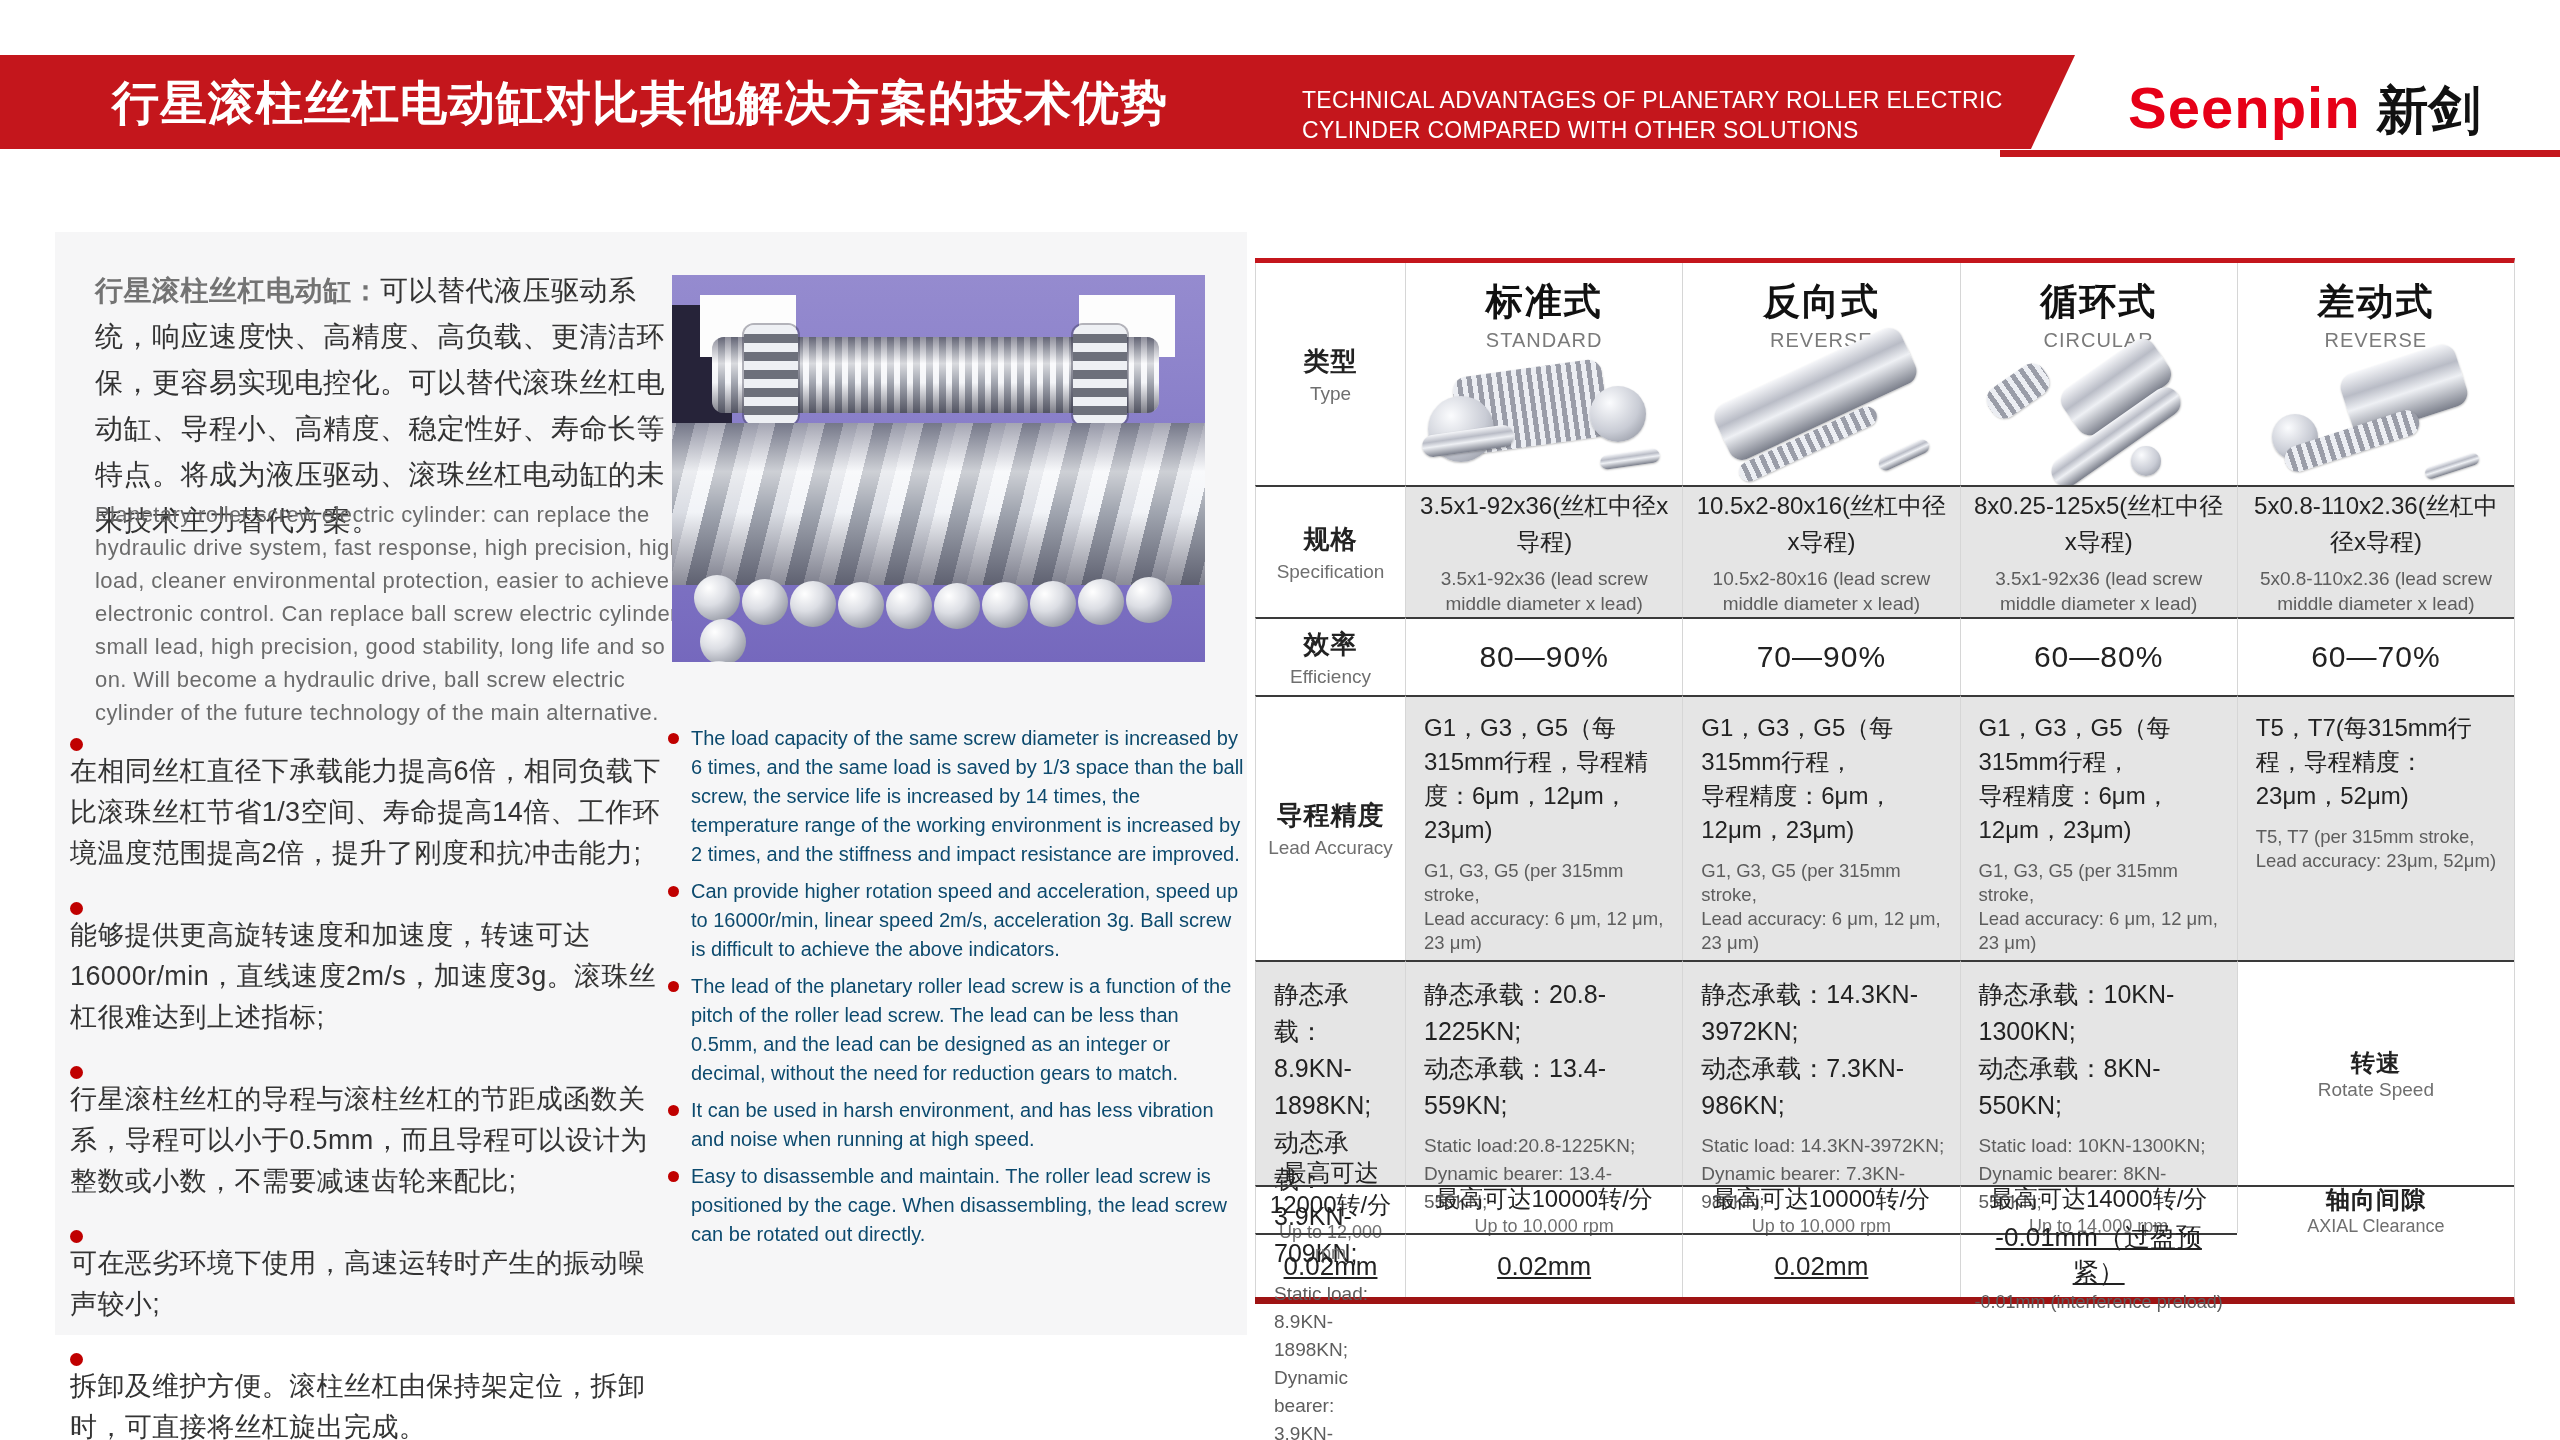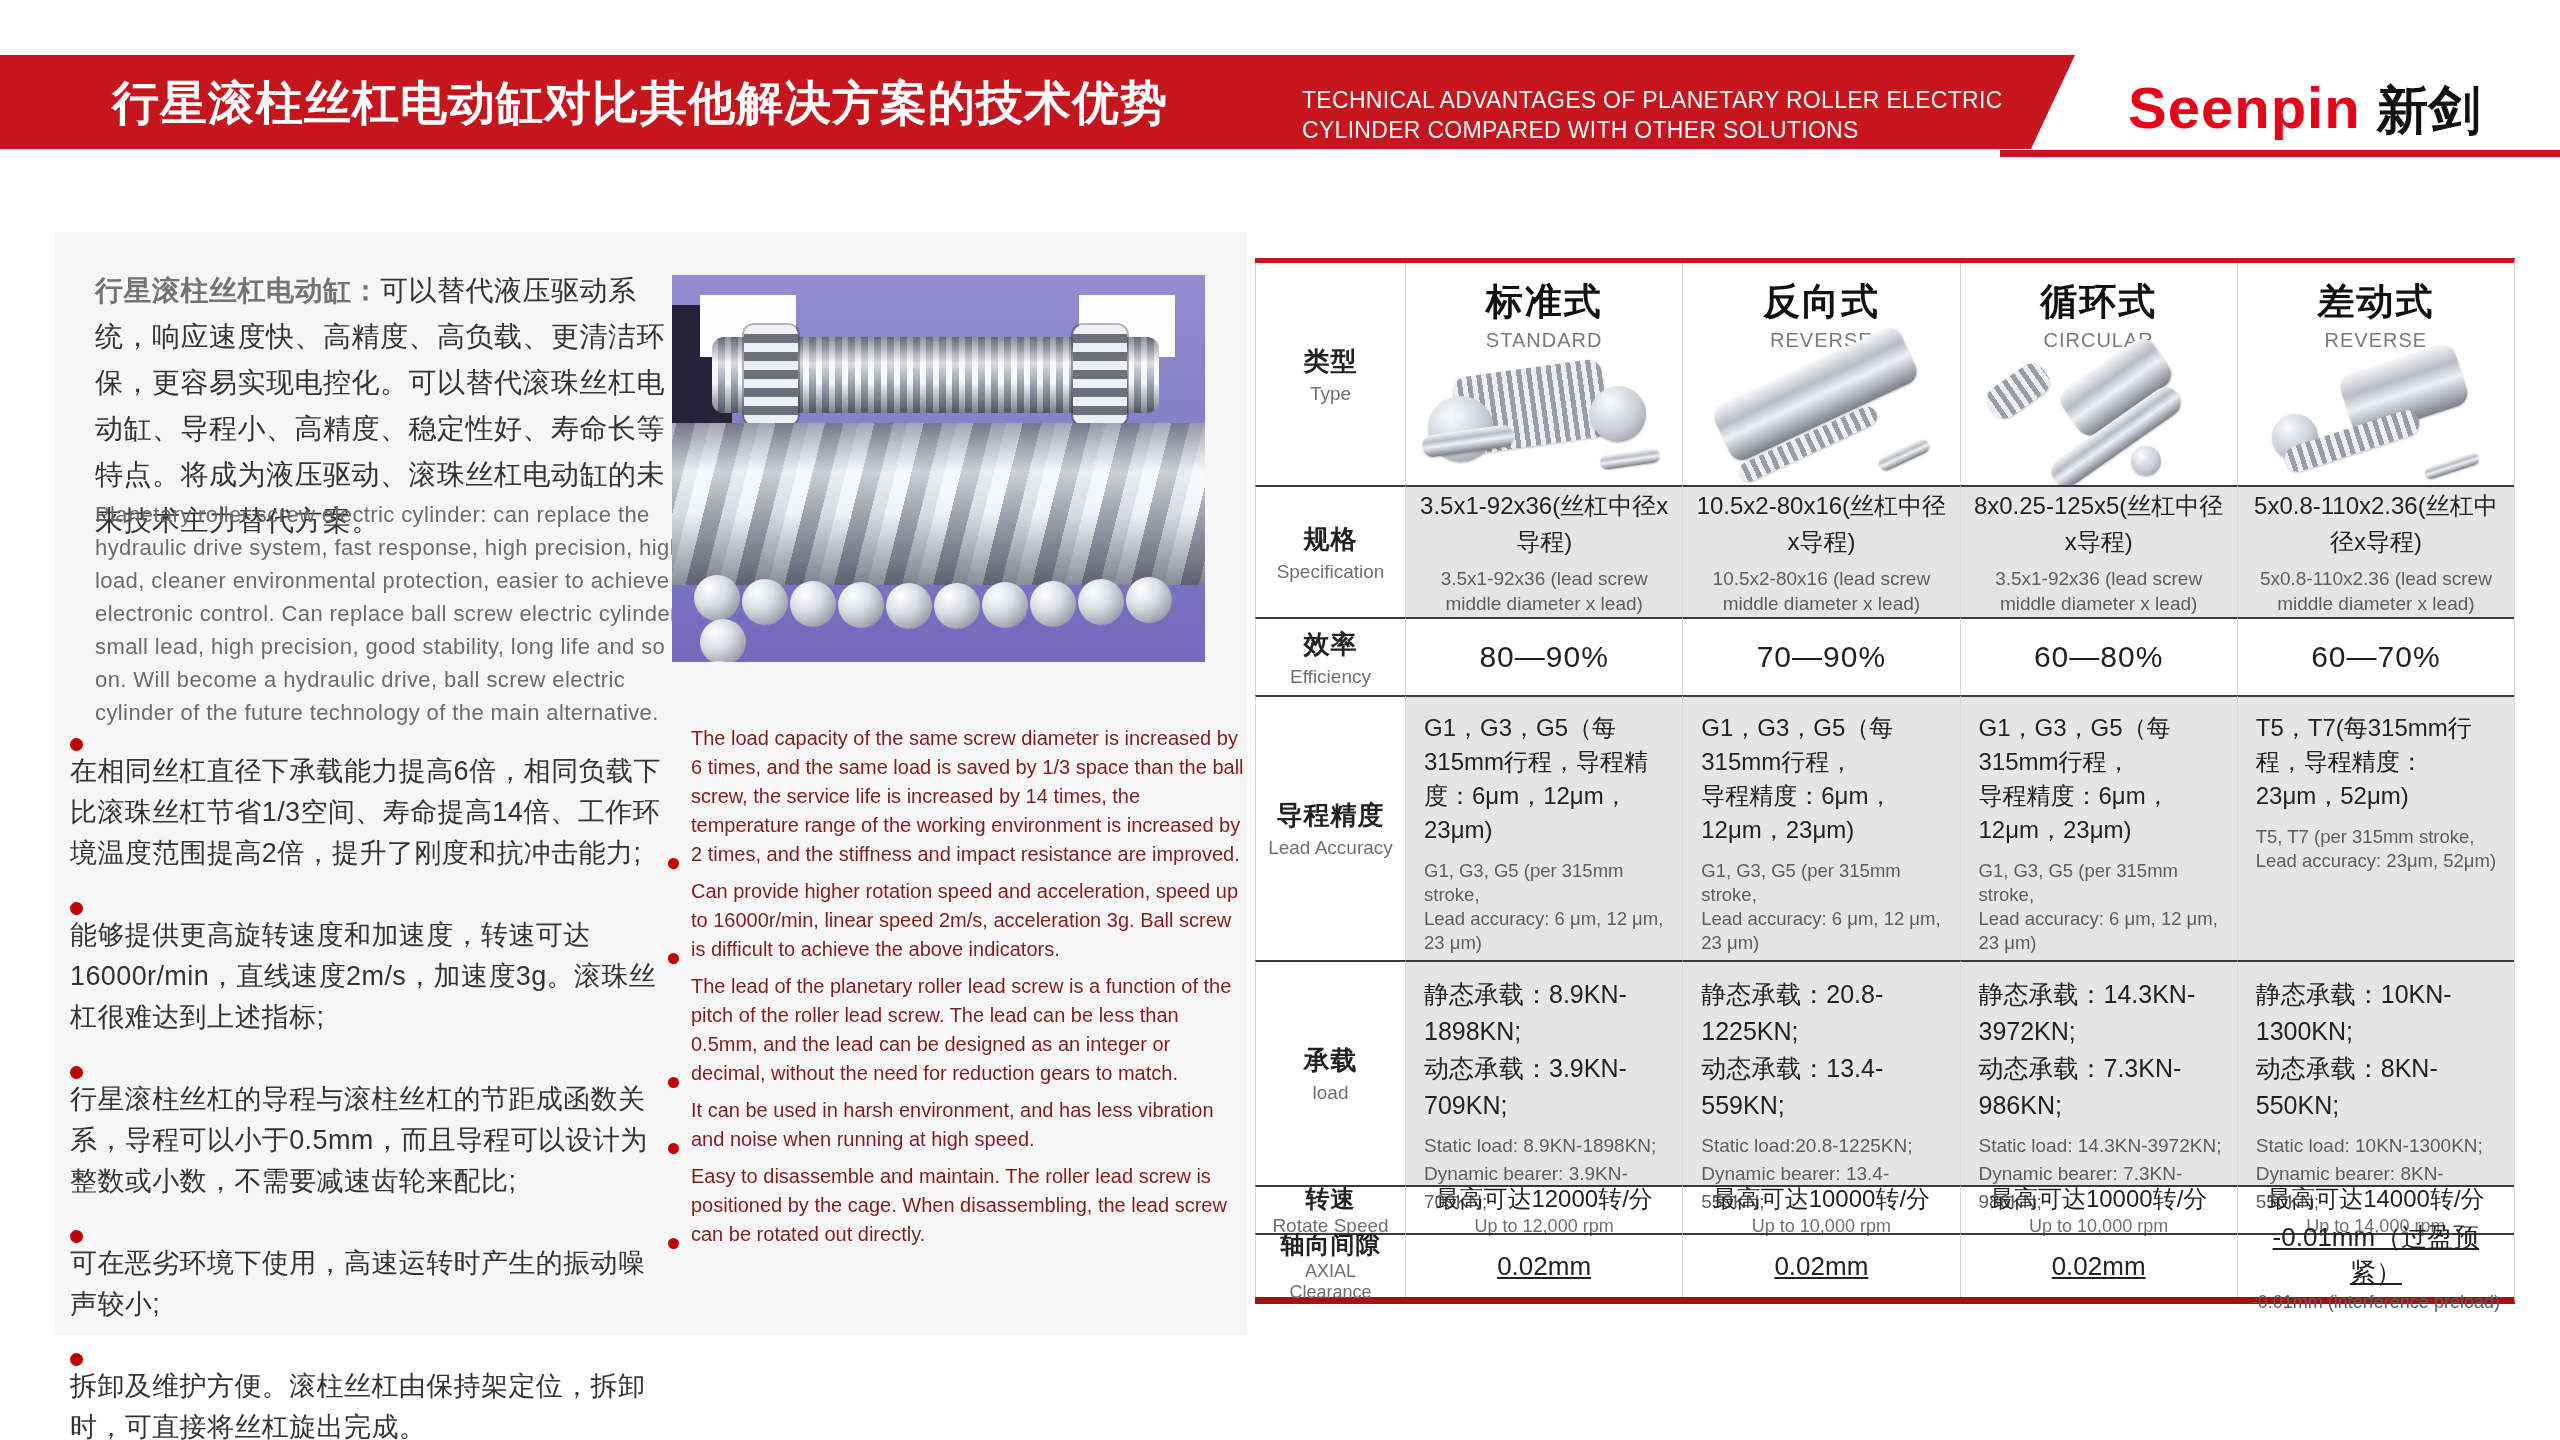--- a/index.html
+++ b/index.html
@@ -45,21 +45,21 @@
 
   ul.blist { list-style:none; position:absolute; }
   ul.blist li { display:flex; }
   .dot { flex:none; border-radius:50%; background:#c00000; }
 
   .blist-zh { left:70px; top:724px; width:600px; }
   .blist-zh li { font-size:27px; line-height:41px; color:#333; margin-bottom:14px; letter-spacing:.4px;flex-direction:column; }
   .blist-zh .dot { width:13px; height:13px; margin:14px 14px 0 0; }
 
   .blist-en { left:668px; top:724px; width:578px; }
-  .blist-en li { font-size:20px; line-height:29px; color:#7f1d1d; margin-bottom:8px;align-items:flex-end; }
+  .blist-en li { font-size:20px; line-height:29px; color:#0c4a6e; margin-bottom:8px; }
   .blist-en .dot { width:11px; height:11px; margin:9px 12px 0 0; }
 
   
   .photo {
     position:absolute; left:672px; top:275px; width:533px; height:387px;
     background:linear-gradient(180deg,#958bcf 0%,#847ac7 55%,#7568bd 100%);
     overflow:hidden;
   }
   .ph-dark { position:absolute; left:0; top:30px; width:60px; height:250px; background:#262339; }
   .ph-corner { position:absolute; width:96px; height:62px; background:#fdfdfd; top:20px; }
@@ -328,24 +328,20 @@
 导程精度：6μm，12μm，23μm)</div>
     <div class="la-en">G1, G3, G5 (per 315mm stroke,
 Lead accuracy: 6 μm, 12 μm, 23 μm)</div>
   </div>
   <div class="c rline gbg cell-left">
     <div class="la-zh">T5，T7(每315mm行程，导程精度：23μm，52μm)</div>
     <div class="la-en">T5, T7 (per 315mm stroke,
 Lead accuracy: 23μm, 52μm)</div>
   </div>
 
-  <div class="c rline">
-    <div class="lab-zh">承载</div>
-    <div class="lab-en">load</div>
-  </div>
   <div class="c rline gbg cell-left">
     <div class="ld-zh">静态承载：8.9KN-1898KN;
 动态承载：3.9KN-709KN;</div>
     <div class="ld-en">Static load: 8.9KN-1898KN;
 Dynamic bearer: 3.9KN-709KN;</div>
   </div>
   <div class="c rline gbg cell-left">
     <div class="ld-zh">静态承载：20.8-1225KN;
 动态承载：13.4-559KN;</div>
     <div class="ld-en">Static load:20.8-1225KN;

